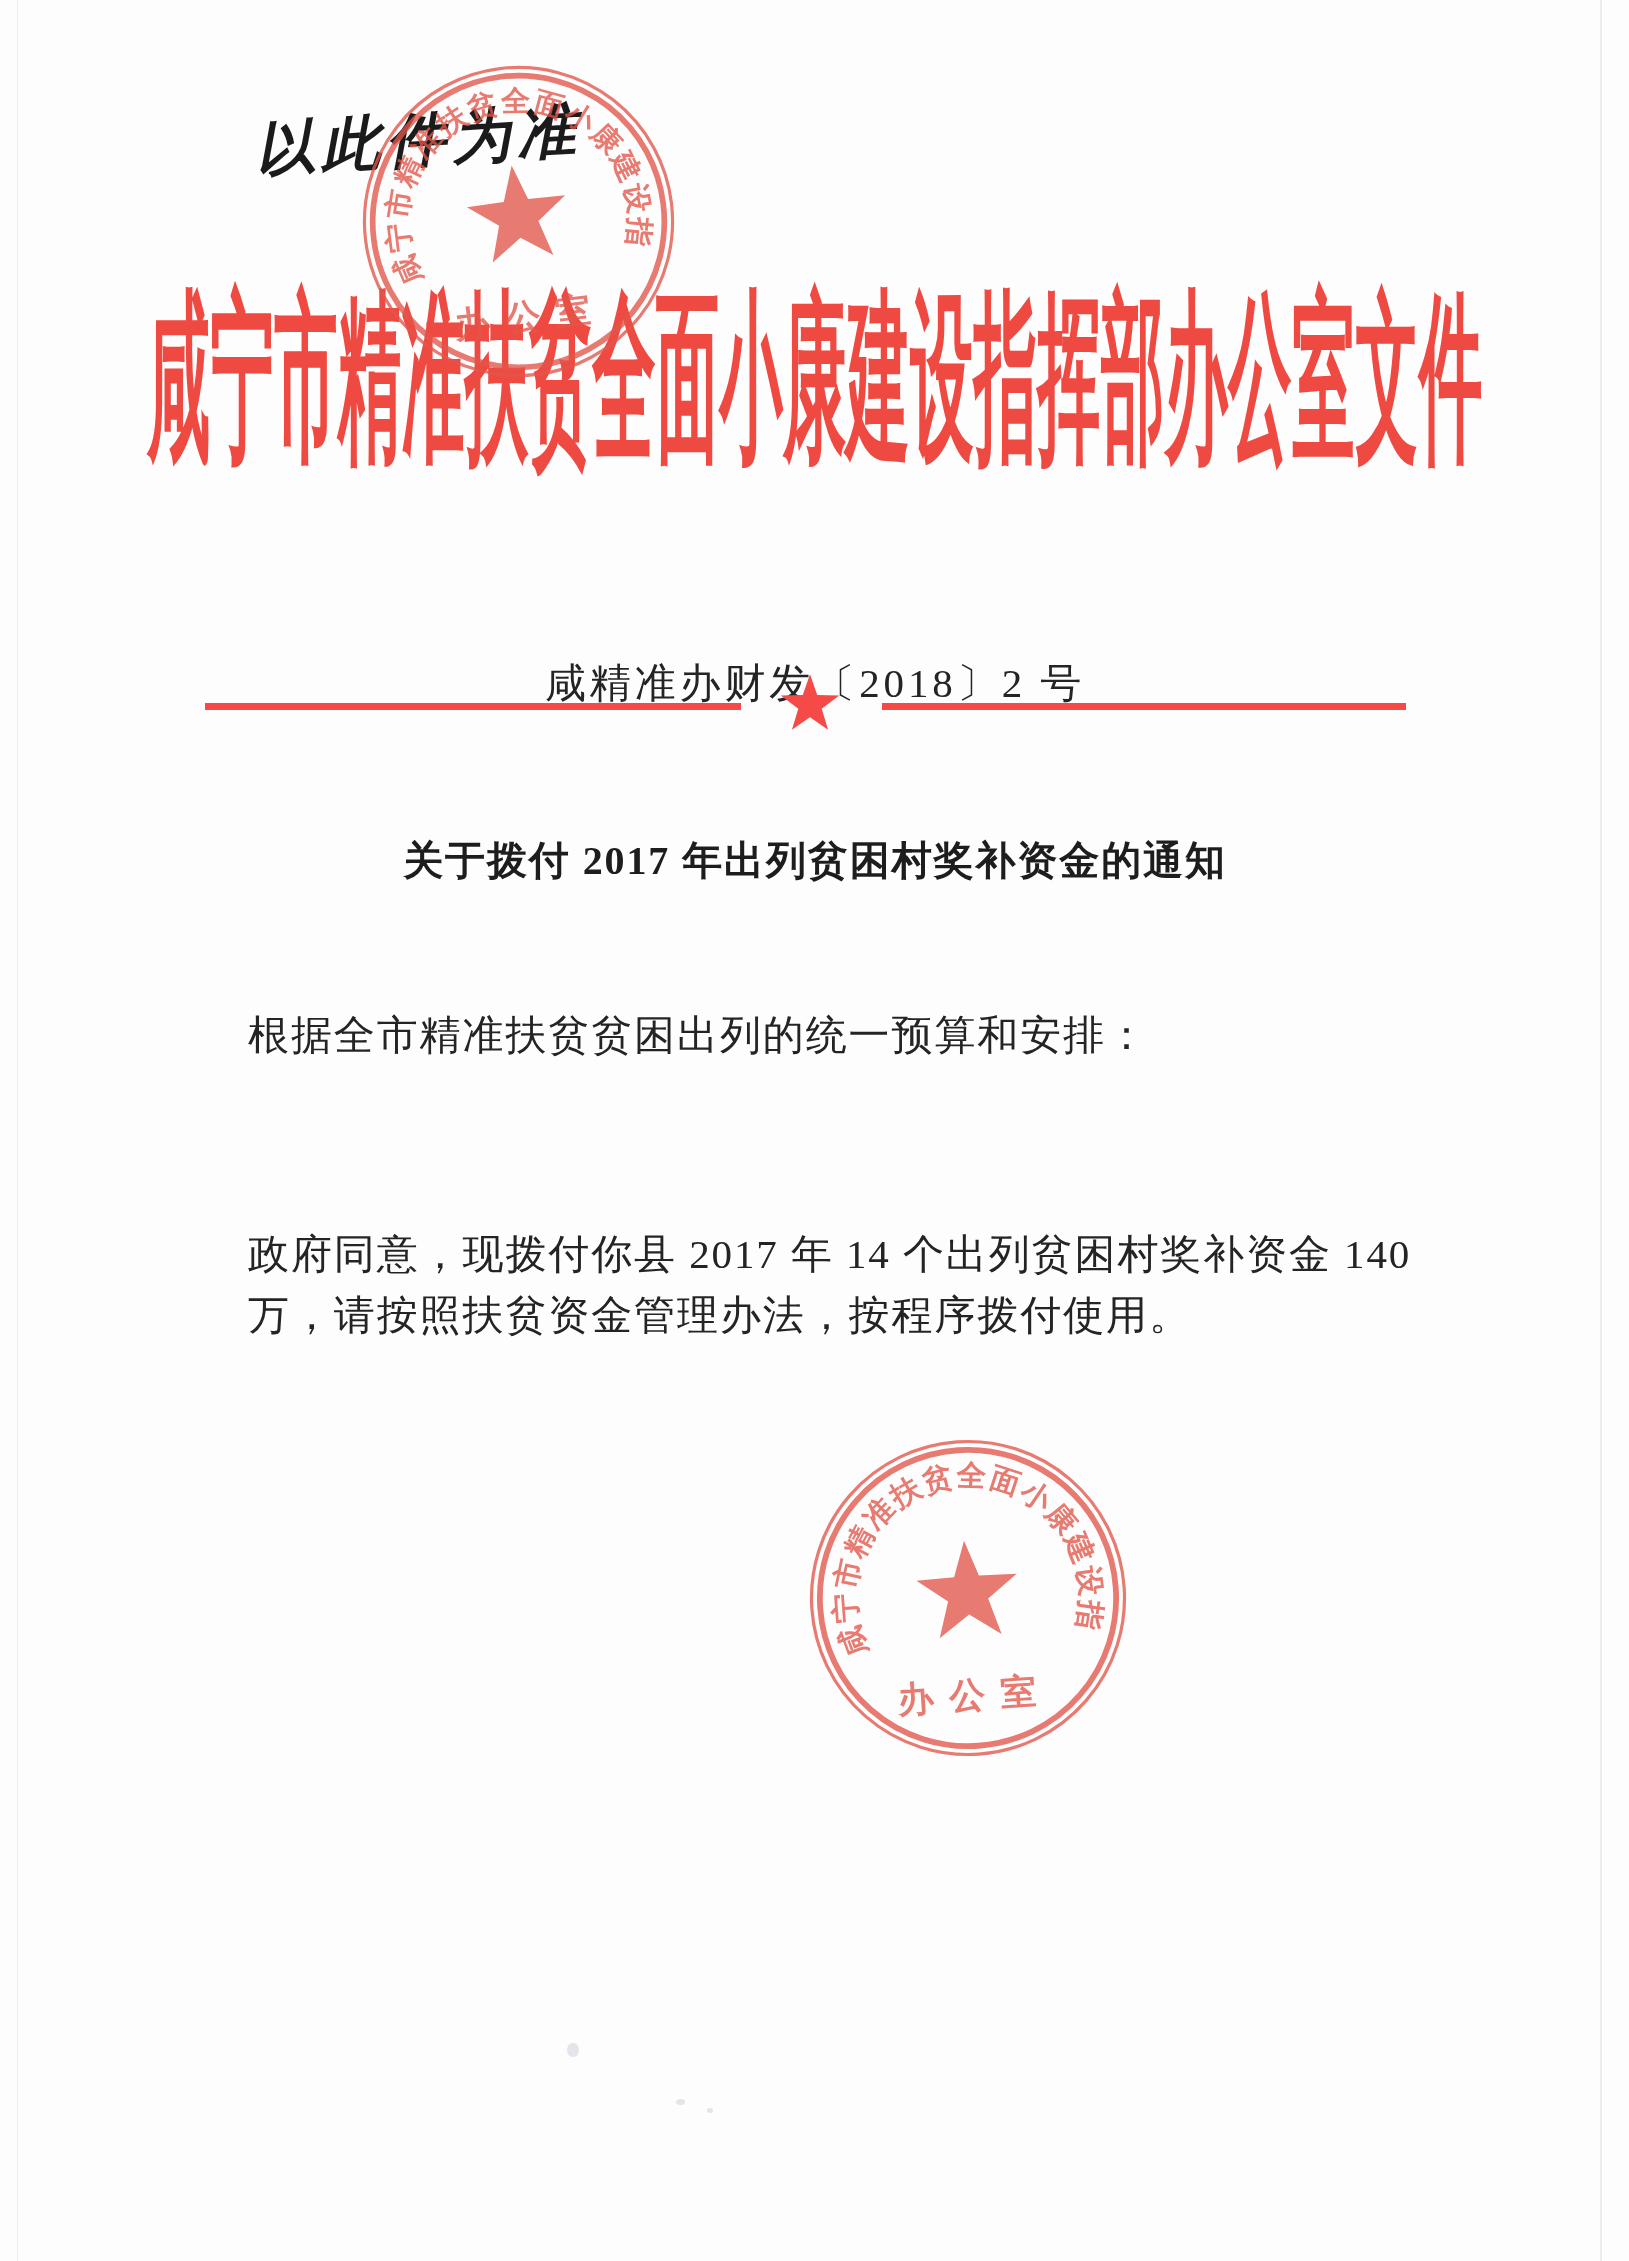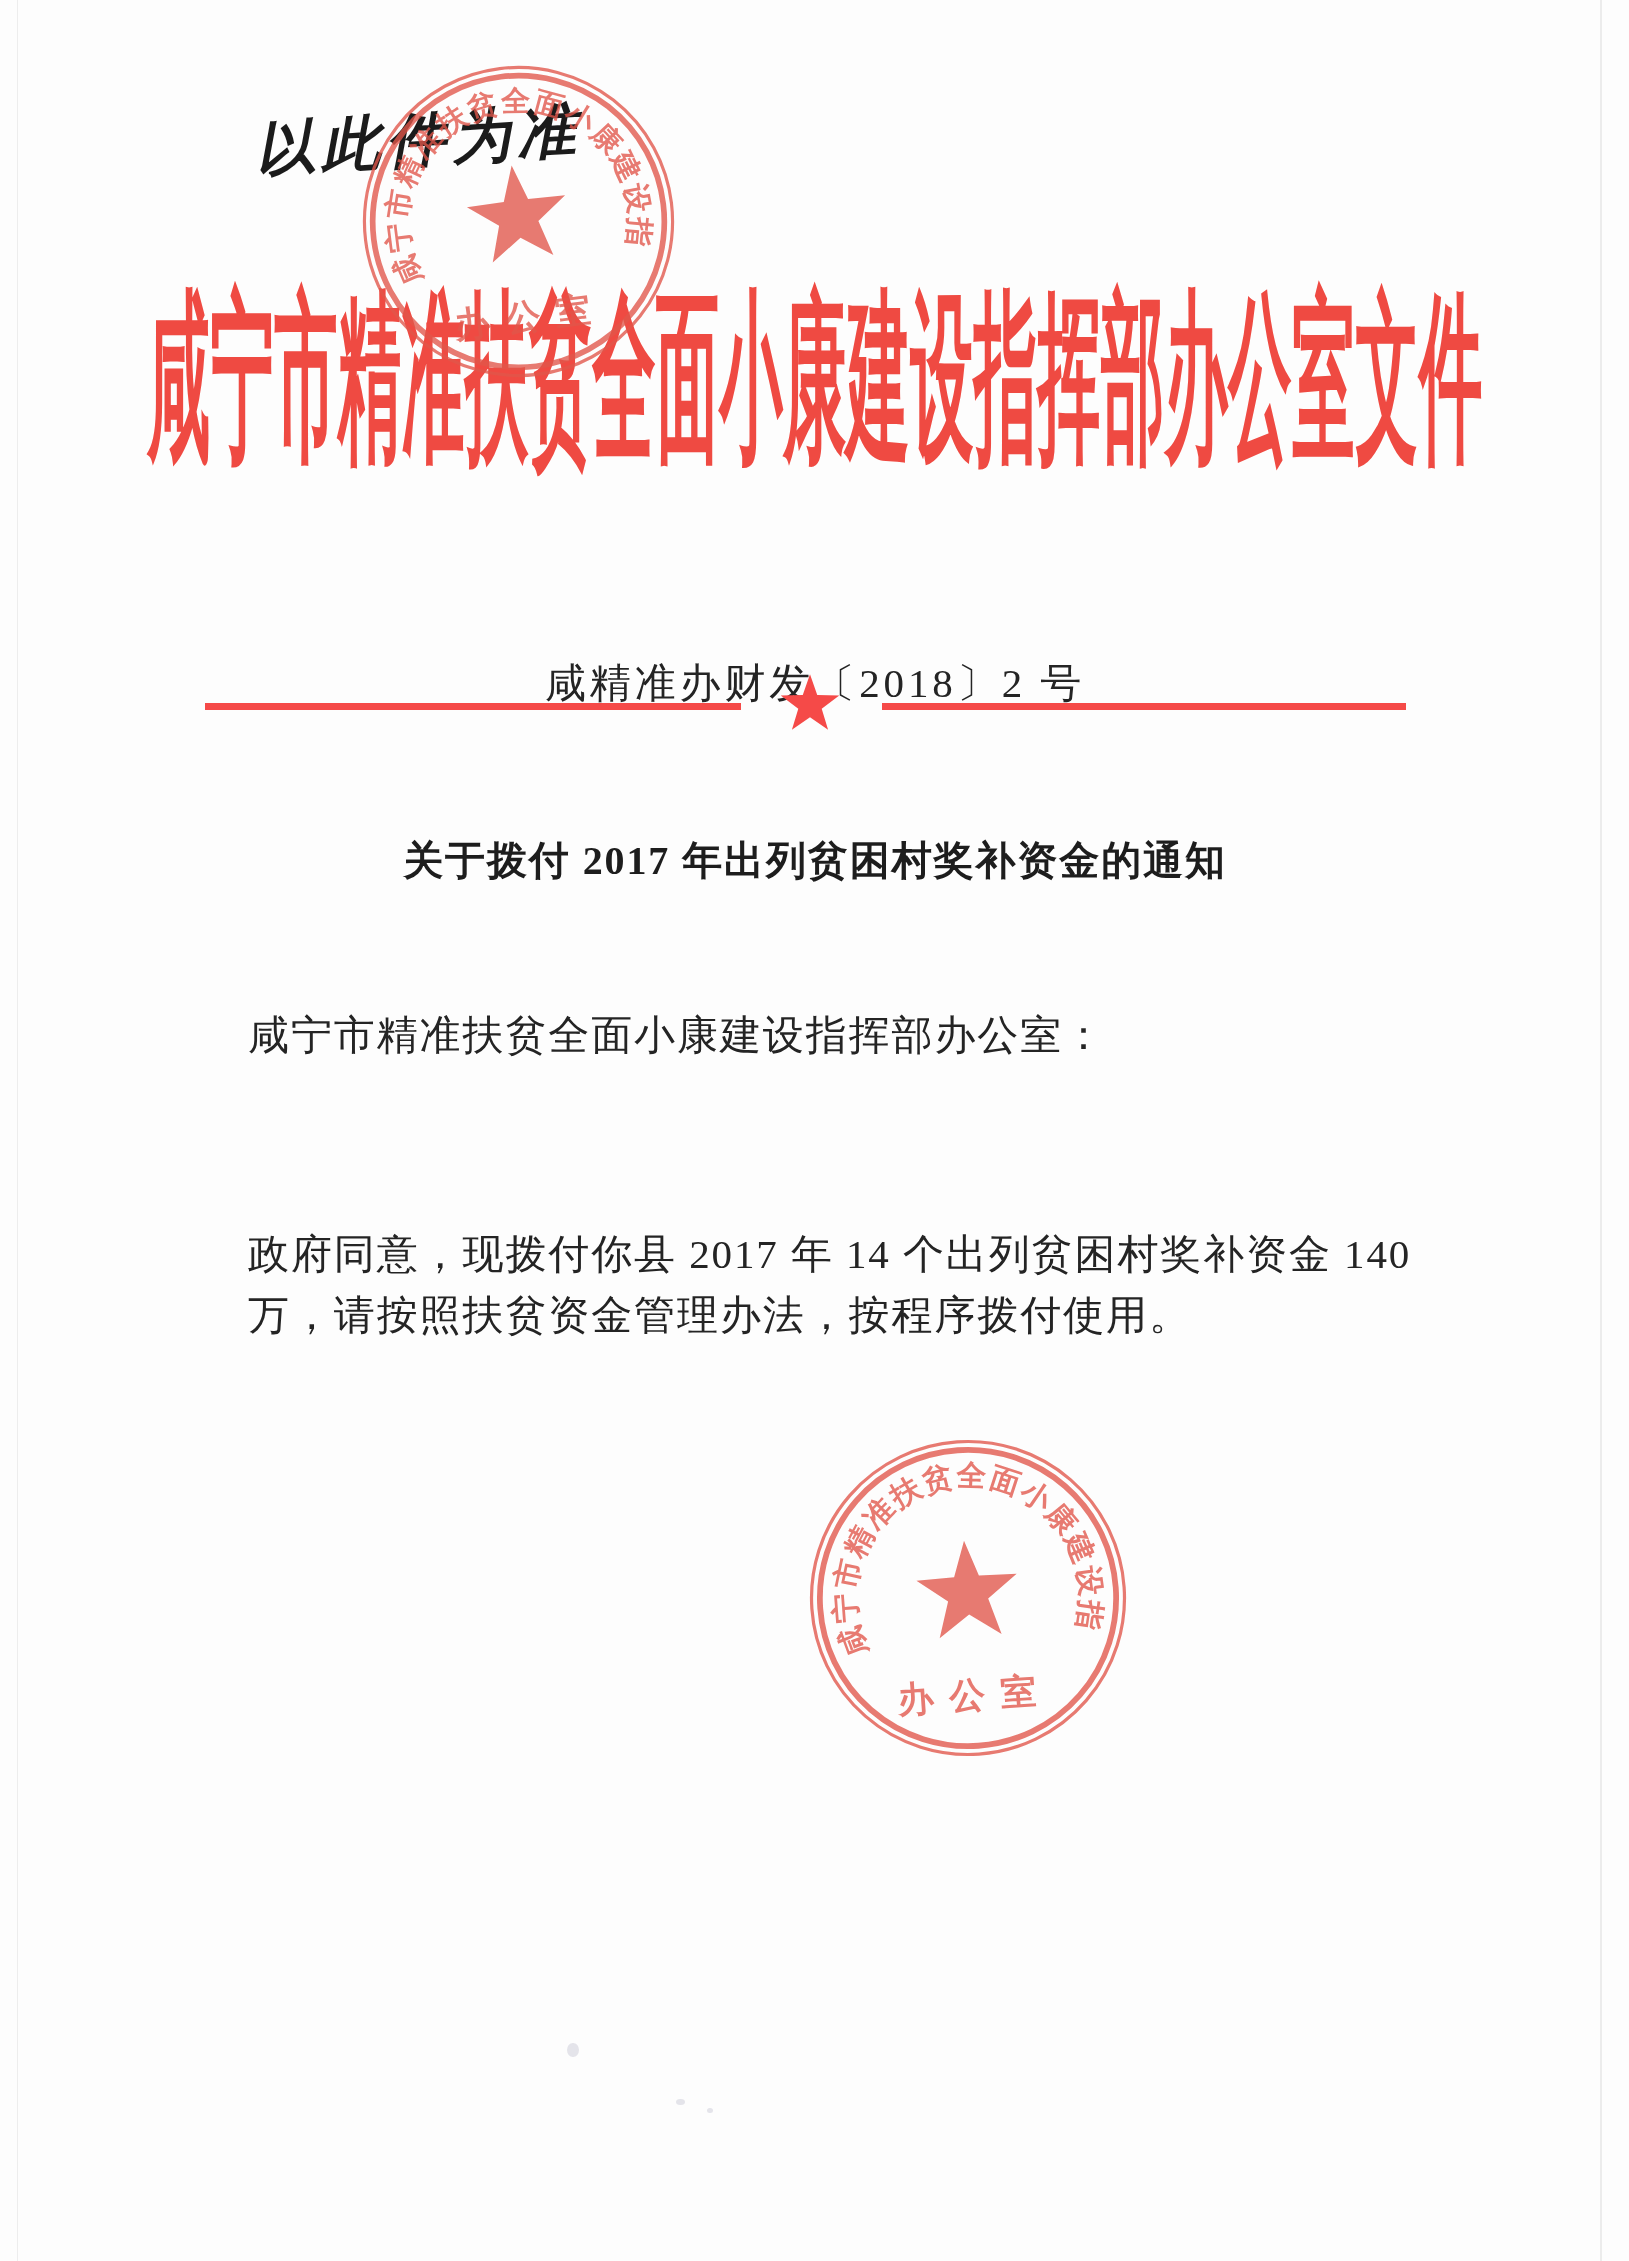--- a/index.html
+++ b/index.html
@@ -116,21 +116,21 @@
   <div class="doc-number">咸精准办财发〔2018〕2 号</div>
 
   <div class="divider-seg divider-left"></div>
   <div class="divider-seg divider-right"></div>
   <svg class="divider-star" viewBox="-52 -55 104 102" xmlns="http://www.w3.org/2000/svg">
     <polygon class="star" points="0,-50 11.76,-16.18 47.55,-15.45 19.02,6.18 29.39,40.45 0,20 -29.39,40.45 -19.02,6.18 -47.55,-15.45 -11.76,-16.18"></polygon>
   </svg>
 
   <div class="doc-title">关于拨付 2017 年出列贫困村奖补资金的通知</div>
 
-  <div class="body-line line-1">咸宁市精准扶贫全面小康建设指挥部办公室：</div>
+  <div class="body-line line-1">根据全市精准扶贫贫困出列的统一预算和安排：</div>
   <div class="body-line line-3">政府同意，现拨付你县 2017 年 14 个出列贫困村奖补资金 140</div>
   <div class="body-line line-4">万，请按照扶贫资金管理办法，按程序拨付使用。</div>
 
 
   <div class="stamp stamp-top">
     <svg viewBox="0 0 500 500" xmlns="http://www.w3.org/2000/svg">
       <defs>
         <path id="arcTop" d="M 94 329.5 A 175 175 0 1 1 406 329.5"></path>
       </defs>
       <circle class="ring" cx="250" cy="250" r="243" stroke-width="5"></circle>

